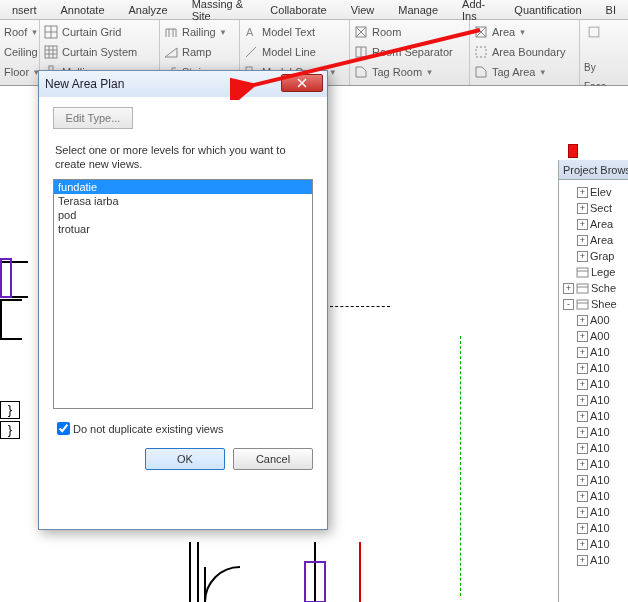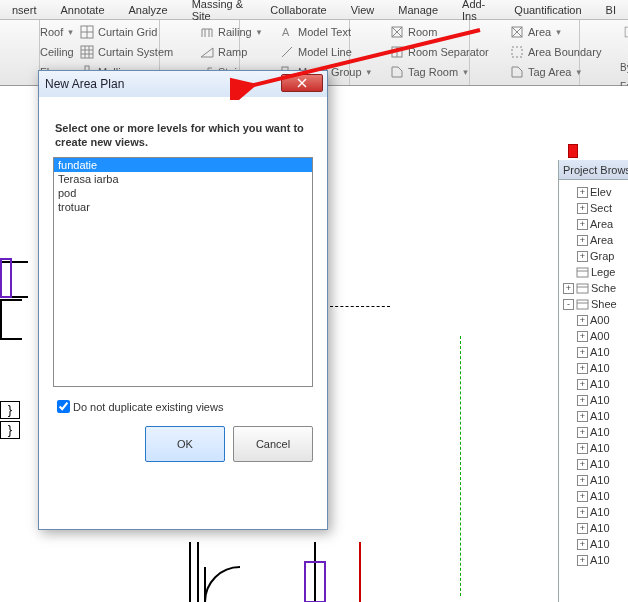--- a/index.html
+++ b/index.html
@@ -5,21 +5,21 @@
   * { box-sizing: border-box; font-family: "Segoe UI", Tahoma, sans-serif; }
   body { margin: 0; width: 628px; height: 602px; overflow: hidden; background: #fff; position: relative; }
 
   
   .ribbon-tabs { display: flex; height: 20px; background: linear-gradient(#f9f9f9,#ececec); border-bottom: 1px solid #bbb; font-size: 11px; align-items: center; }
   .ribbon-tabs span { padding: 0 12px; color: #333; cursor: default; }
 
   
   .ribbon { display: flex; height: 66px; background: linear-gradient(#fafafa,#e6e6e6); border-bottom: 1px solid #999; font-size: 11px; color: #555; }
   .rgroup { border-right: 1px solid #c8c8c8; display: flex; flex-direction: column; padding: 2px 4px; }
-  .rrow { display: flex; gap: 8px; align-items: center; height: 20px; margin-left: 36px; }
+  .rrow { display: flex; gap: 8px; align-items: center; height: 20px; }
   .rbtn { display:flex; align-items:center; gap:4px; white-space: nowrap; color:#555; }
   .ricn { width:14px; height:14px; display:inline-flex; align-items:center; justify-content:center; }
   .ricn svg { width:14px; height:14px; }
   .dd { font-size:9px; color:#777; margin-left:1px; }
   .panel-title { height: 18px; background: linear-gradient(#ececec,#dcdcdc); border: 1px solid #bbb; font-size: 11px; color: #444; display:flex; align-items:center; justify-content:center; gap:4px; position:absolute; }
 
   
   .canvas { position:absolute; left:0; top:86px; right:0; bottom:0; background:#fff; }
   .cline { position:absolute; background:#000; }
   .dashedV { position:absolute; border-left:1px dashed #0a0; }
@@ -39,28 +39,28 @@
   .dlg-title { height:26px; background: linear-gradient(#eef4fc,#d9e6f7); display:flex; align-items:center; padding:0 6px; font-size:12px; color:#223; position:relative; }
   .dlg-close { position:absolute; right:4px; top:3px; width:42px; height:18px; background: linear-gradient(#e67a72,#c9302c); border:1px solid #8a2320; border-radius:2px; display:flex; align-items:center; justify-content:center; }
   .dlg-close svg { width:10px;height:10px; }
   .dlg-body { padding:10px 14px 8px 14px; font-size:11px; color:#333; }
   .type-lbl { margin: 2px 0 6px 2px; }
   .type-row { display:flex; align-items:center; gap:8px; }
   .type-combo { width:148px; height:22px; border:1px solid #8a8a8a; background: linear-gradient(#fff,#eee); display:flex; align-items:center; justify-content:space-between; padding:0 4px 0 6px; font-size:11px; }
   .type-combo .arrow { font-size:9px; color:#444; }
   .edit-type { width:80px; height:22px; border:1px solid #b5b5b5; background: linear-gradient(#f7f7f7,#e6e6e6); color:#777; font-size:11px; display:flex; align-items:center; justify-content:center; }
   .highlight-box { border:3px solid #e11; padding:4px; display:inline-block; position:relative; left:-6px; }
-  .info { margin:14px 2px 8px 2px; line-height:14px;font-weight:bold; }
+  .info { margin:14px 2px 8px 2px; line-height:14px; }
   .level-list { border:1px solid #8a8a8a; height:230px; background:#fff; overflow:hidden; }
   .level-list div { padding:1px 4px; font-size:11px; }
   .level-list .sel { background:#1e90ff; color:#fff; }
   .chk-row { margin-top:10px; display:flex; align-items:center; }
   .chk-row input { width:13px; height:13px; }
   .btn-row { margin-top:10px; display:flex; justify-content:flex-end; gap:8px; }
-  .btn { width:80px; height:36px; border:1px solid #8a8a8a; border-radius:2px; font-size:11px; display:flex; align-items:center; justify-content:center; background: linear-gradient(#fdfdfd,#e4e4e4); }
+  .btn { width:80px; height:22px; border:1px solid #8a8a8a; border-radius:2px; font-size:11px; display:flex; align-items:center; justify-content:center; background: linear-gradient(#fdfdfd,#e4e4e4); }
   .btn.primary { border:1px solid #2a78c8; background: linear-gradient(#e8f2ff,#cfe4ff); }
 
   
   .arrow-svg { position:absolute; pointer-events:none; }
 </style>
 </head>
 <body>
 
 <div class="ribbon-tabs">
   <span>nsert</span>
@@ -448,20 +448,21 @@
     <span>New Area Plan</span>
     <span class="dlg-close">
       <svg viewBox="0 0 10 10">
           <line x1="1" y1="1" x2="9" y2="9" stroke="#fff" stroke-width="1.5"></line>
           <line x1="9" y1="1" x2="1" y2="9" stroke="#fff" stroke-width="1.5"></line>
         </svg>
     </span>
   </div>
   <div class="dlg-body">
     <div class="type-row">
+      <span class="edit-type">Edit Type...</span>
     </div>
     <div class="info">Select one or more levels for which you want to create new views.</div>
     <div class="level-list" id="level-list">
         <div class="sel">fundatie</div>
         <div>Terasa iarba</div>
         <div>pod</div>
         <div>trotuar</div>
       </div>
     <label class="chk-row">
       <input type="checkbox" checked="" style="">

